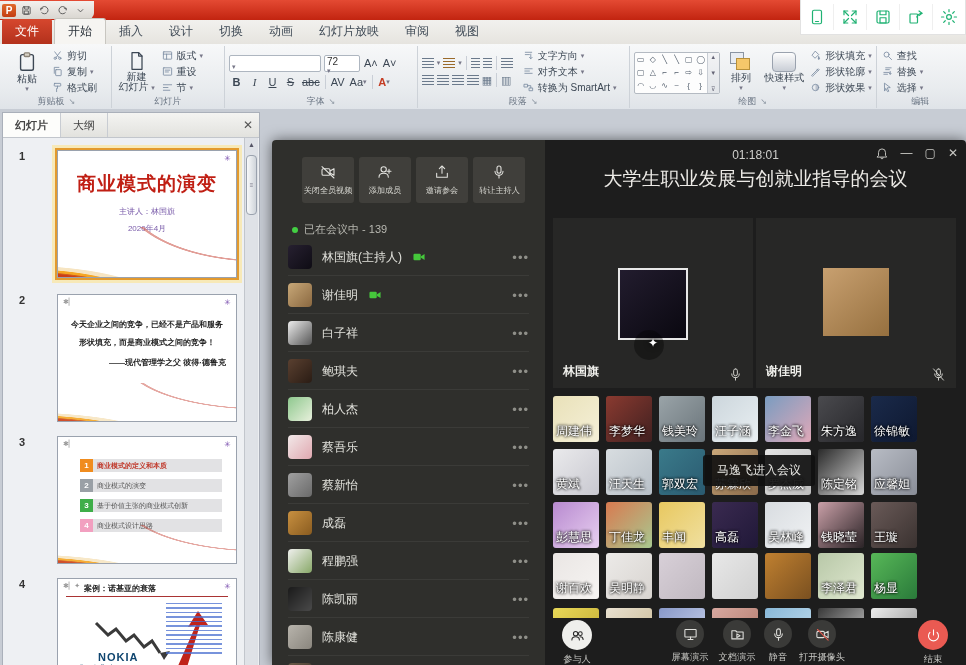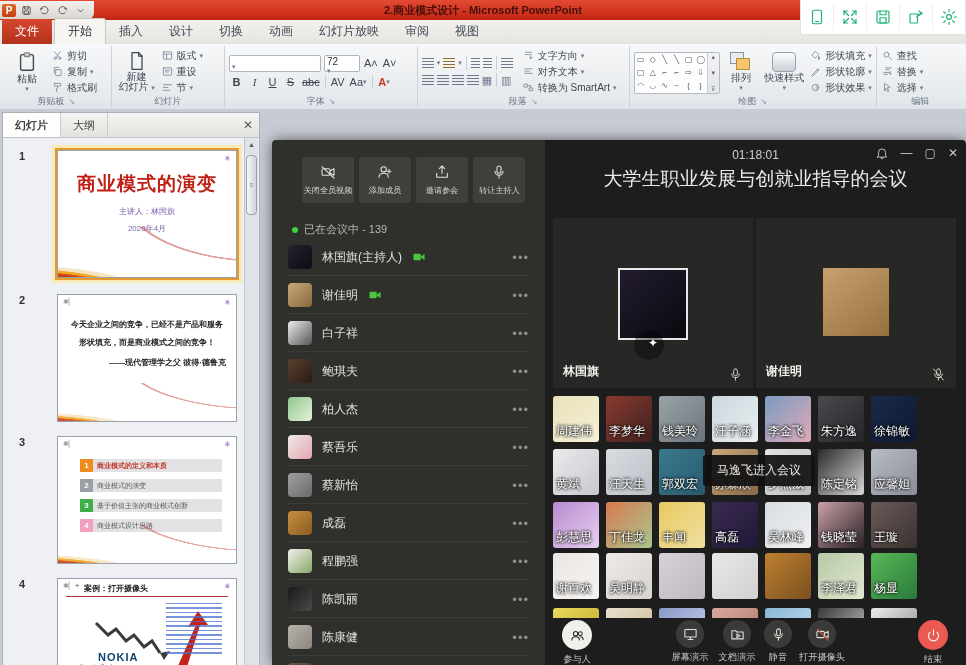--- a/index.html
+++ b/index.html
@@ -160,21 +160,20 @@
             <path d="M16 7h4v4"></path>
             <path d="M20 9a8 8 0 1 0-2 8"></path>
           </svg>
         </span>
         <span class="qic" data-name="dropdown-button">
           <svg viewBox="0 0 24 24" width="11" height="11" fill="none" stroke="currentColor" stroke-width="2" stroke-linecap="round" stroke-linejoin="round">
             <path d="M7 10l5 5 5-5"></path>
           </svg>
         </span>
       </div>
-    <div class="win-title" data-name="window-title">2.商业模式设计 - Microsoft PowerPoint</div>
   </div>
   <div class="overlay-tools" id="overlay-tools" data-name="overlay-toolbar">
       <span class="otool" data-name="tablet-icon" style="color: rgb(31, 178, 115);">
         <svg viewBox="0 0 24 24" width="18" height="18" fill="none" stroke="currentColor" stroke-width="1.6" stroke-linecap="round" stroke-linejoin="round">
           <rect x="6" y="3" width="12" height="18" rx="2"></rect>
           <path d="M10 18h4"></path>
         </svg>
       </span>
       <span class="otool" data-name="expand-icon" style="color: rgb(31, 178, 115);">
         <svg viewBox="0 0 24 24" width="18" height="18" fill="none" stroke="currentColor" stroke-width="1.6" stroke-linecap="round" stroke-linejoin="round">
@@ -577,21 +576,21 @@
                 <span class="s3txt" data-name="item-text">商业模式设计思路</span>
               </div>
             </div>
           <div class="swoosh thin"></div>
         </div>
 
         <span class="tnum" style="top:440px" data-name="slide-number">4</span>
         <div class="thumb" style="top:440px" data-name="slide-thumbnail-4">
           <span class="tmark" data-name="transition-icon">✱▏✦</span>
           <span class="badge" data-name="animation-badge-icon">✳</span>
-          <div class="s4title" data-name="slide4-title">案例：打开摄像头</div>
+          <div class="s4title" data-name="slide4-title">案例：诺基亚的衰落</div>
           <div class="s4rule"></div>
           <svg width="178" height="126" style="position:absolute;left:0;top:0" data-name="slide4-chart-graphic">
             <polyline points="38,44 50,56 58,50 68,62 76,56 86,68 94,62 102,74" fill="none" stroke="#3a3a3a" stroke-width="3"></polyline>
             <path d="M102,74 l10,-2 -6,9 z" fill="#3a3a3a"></path>
             <path d="M116,96 L138,46 L130,48 L140,32 L150,46 L142,46 L126,98 Z" fill="#c0241a"></path>
           </svg>
           <div class="s4nokia" data-name="nokia-logo">NOKIA</div>
           <div class="s4nokiasub" data-name="nokia-tagline">Connecting People</div>
           <div class="s4bluetext" data-name="slide4-text-block"></div>
 

